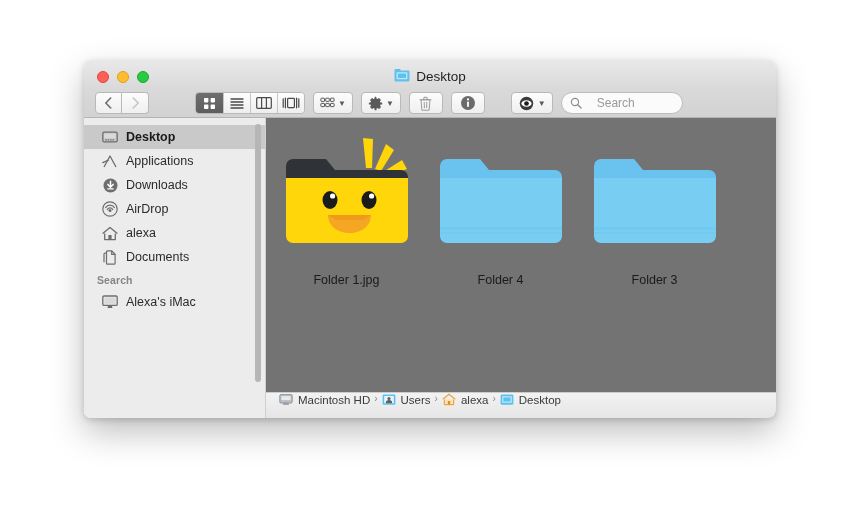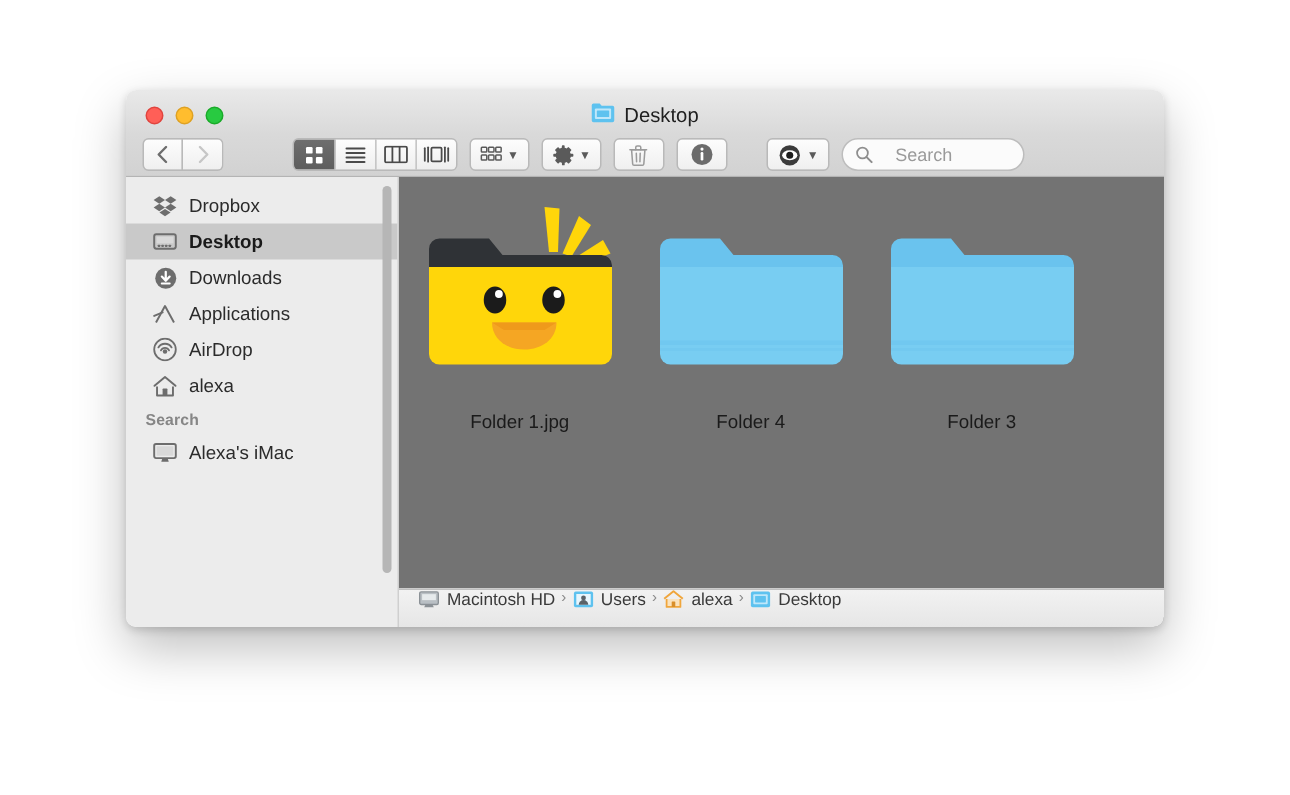--- a/index.html
+++ b/index.html
@@ -264,70 +264,56 @@
           </svg>
           <span class="search-ph">Search</span>
         </div>
       </div>
     </div>
 
     <div class="body">
 
       <div class="sidebar">
 
-        <div class="sb-item">
-          <span class="sb-ico">
-            <svg width="16" height="15" viewBox="0 0 16 15">
-              <g fill="#6d6d6d">
-                <path d="M4.2 0.8L0.4 3.3l3.8 2.5L8 3.3z"></path>
-                <path d="M11.8 0.8L8 3.3l3.8 2.5 3.8-2.5z"></path>
-                <path d="M0.4 8.3l3.8 2.5L8 8.3 4.2 5.8z"></path>
-                <path d="M11.8 5.8L8 8.3l3.8 2.5 3.8-2.5z"></path>
-                <path d="M4.3 11.7l3.7 2.4 3.7-2.4-3.7-2.3z"></path>
-              </g>
-            </svg>
-          </span>
-          <span>Dropbox</span>
-        </div>
 
         <div class="sb-item selected">
           <span class="sb-ico">
             <svg width="16" height="14" viewBox="0 0 16 14">
               <rect x="0.8" y="2.2" width="14.4" height="9.6" rx="1.4" fill="none" stroke="#6d6d6d" stroke-width="1.3"></rect>
               <rect x="2.4" y="3.8" width="11.2" height="4.4" fill="#d9d9d9"></rect>
               <g fill="#6d6d6d">
                 <rect x="3.2" y="9.2" width="1.6" height="1.4" rx="0.3"></rect>
                 <rect x="5.6" y="9.2" width="1.6" height="1.4" rx="0.3"></rect>
                 <rect x="8" y="9.2" width="1.6" height="1.4" rx="0.3"></rect>
                 <rect x="10.4" y="9.2" width="1.6" height="1.4" rx="0.3"></rect>
               </g>
             </svg>
           </span>
           <span>Desktop</span>
         </div>
 
         <div class="sb-item">
           <span class="sb-ico">
+            <svg width="16" height="15" viewBox="0 0 16 15">
+              <path d="M2 13L8 2l6 11" fill="none" stroke="#6d6d6d" stroke-width="1.3" stroke-linejoin="round"></path>
+              <line x1="0.8" y1="8.6" x2="6.4" y2="6.2" stroke="#6d6d6d" stroke-width="1.3" stroke-linecap="round"></line>
+            </svg>
+          </span>
+          <span>Applications</span>
+        </div>
+
+        <div class="sb-item">
+          <span class="sb-ico">
             <svg width="15" height="15" viewBox="0 0 15 15">
               <circle cx="7.5" cy="7.5" r="7" fill="#6d6d6d"></circle>
               <path d="M7.5 3.2v5.4M4.9 6.4l2.6 2.8 2.6-2.8" stroke="#ffffff" stroke-width="1.5" fill="none" stroke-linecap="round" stroke-linejoin="round"></path>
               <rect x="4.2" y="10.3" width="6.6" height="1.3" rx="0.6" fill="#ffffff"></rect>
             </svg>
           </span>
           <span>Downloads</span>
-        </div>
-
-        <div class="sb-item">
-          <span class="sb-ico">
-            <svg width="16" height="15" viewBox="0 0 16 15">
-              <path d="M2 13L8 2l6 11" fill="none" stroke="#6d6d6d" stroke-width="1.3" stroke-linejoin="round"></path>
-              <line x1="0.8" y1="8.6" x2="6.4" y2="6.2" stroke="#6d6d6d" stroke-width="1.3" stroke-linecap="round"></line>
-            </svg>
-          </span>
-          <span>Applications</span>
         </div>
 
         <div class="sb-item">
           <span class="sb-ico">
             <svg width="16" height="16" viewBox="0 0 16 16">
               <circle cx="8" cy="8" r="7.2" fill="none" stroke="#6d6d6d" stroke-width="1.2"></circle>
               <circle cx="8" cy="9.4" r="1.5" fill="#6d6d6d"></circle>
               <path d="M5.3 8.6a3 3 0 0 1 5.4 0" fill="none" stroke="#6d6d6d" stroke-width="1.2" stroke-linecap="round"></path>
               <path d="M3.6 6.6a5.2 5.2 0 0 1 8.8 0" fill="none" stroke="#6d6d6d" stroke-width="1.2" stroke-linecap="round"></path>
             </svg>
@@ -340,20 +326,30 @@
           <span class="sb-ico">
             <svg width="16" height="15" viewBox="0 0 16 15">
               <path d="M1 7.2L8 1.4l7 5.8" fill="none" stroke="#6d6d6d" stroke-width="1.3" stroke-linecap="round" stroke-linejoin="round"></path>
               <path d="M2.7 7.6v6h10.6v-6" fill="none" stroke="#6d6d6d" stroke-width="1.3" stroke-linejoin="round"></path>
               <rect x="6.4" y="9" width="3.2" height="4.6" rx="0.5" fill="#6d6d6d"></rect>
             </svg>
           </span>
           <span>alexa</span>
         </div>
 
+        <div class="sb-item">
+          <span class="sb-ico">
+            <svg width="15" height="15" viewBox="0 0 15 15">
+              <path d="M4.4 0.9h4.3l3.4 3.4v9a0.9 0.9 0 0 1-0.9 0.9H4.4a0.9 0.9 0 0 1-0.9-0.9V1.8a0.9 0.9 0 0 1 0.9-0.9z" fill="none" stroke="#6d6d6d" stroke-width="1.2"></path>
+              <path d="M8.7 0.9v3.4h3.4" fill="none" stroke="#6d6d6d" stroke-width="1.2"></path>
+              <path d="M2.9 3.1H1.9a0.9 0.9 0 0 0-0.9 0.9v8.3" fill="none" stroke="#6d6d6d" stroke-width="1.2"></path>
+            </svg>
+          </span>
+          <span>Documents</span>
+        </div>
 
         <div class="sb-header">Search</div>
 
         <div class="sb-item">
           <span class="sb-ico">
             <svg width="16" height="14" viewBox="0 0 16 14">
               <rect x="0.8" y="1" width="14.4" height="9.4" rx="1.2" fill="none" stroke="#6d6d6d" stroke-width="1.3"></rect>
               <rect x="2.4" y="2.5" width="11.2" height="6.3" fill="#d9d9d9"></rect>
               <path d="M6.2 10.6h3.6l0.7 2.3H5.5z" fill="#6d6d6d"></path>
             </svg>

